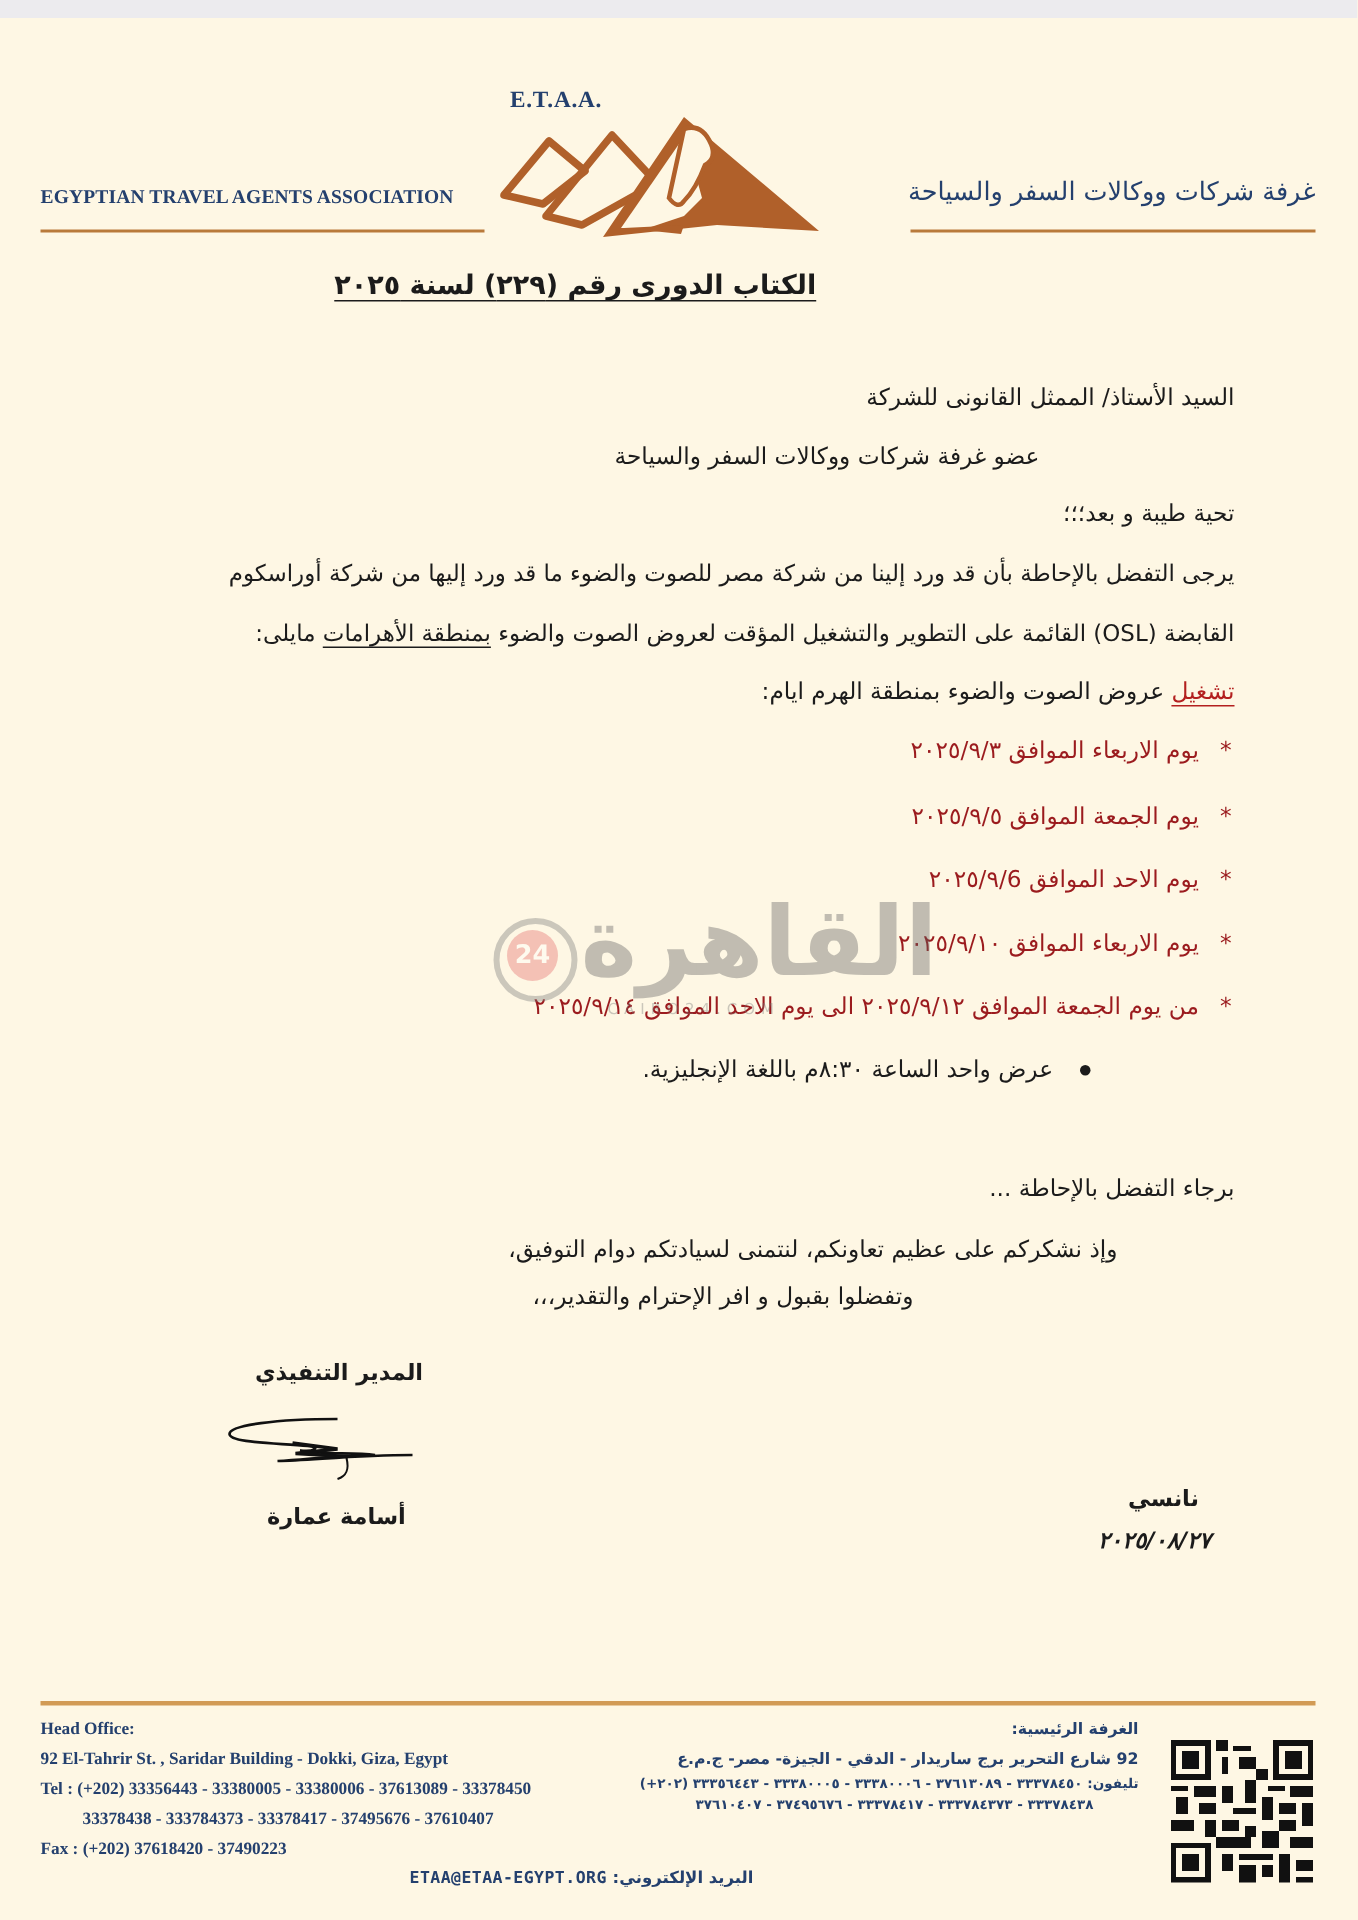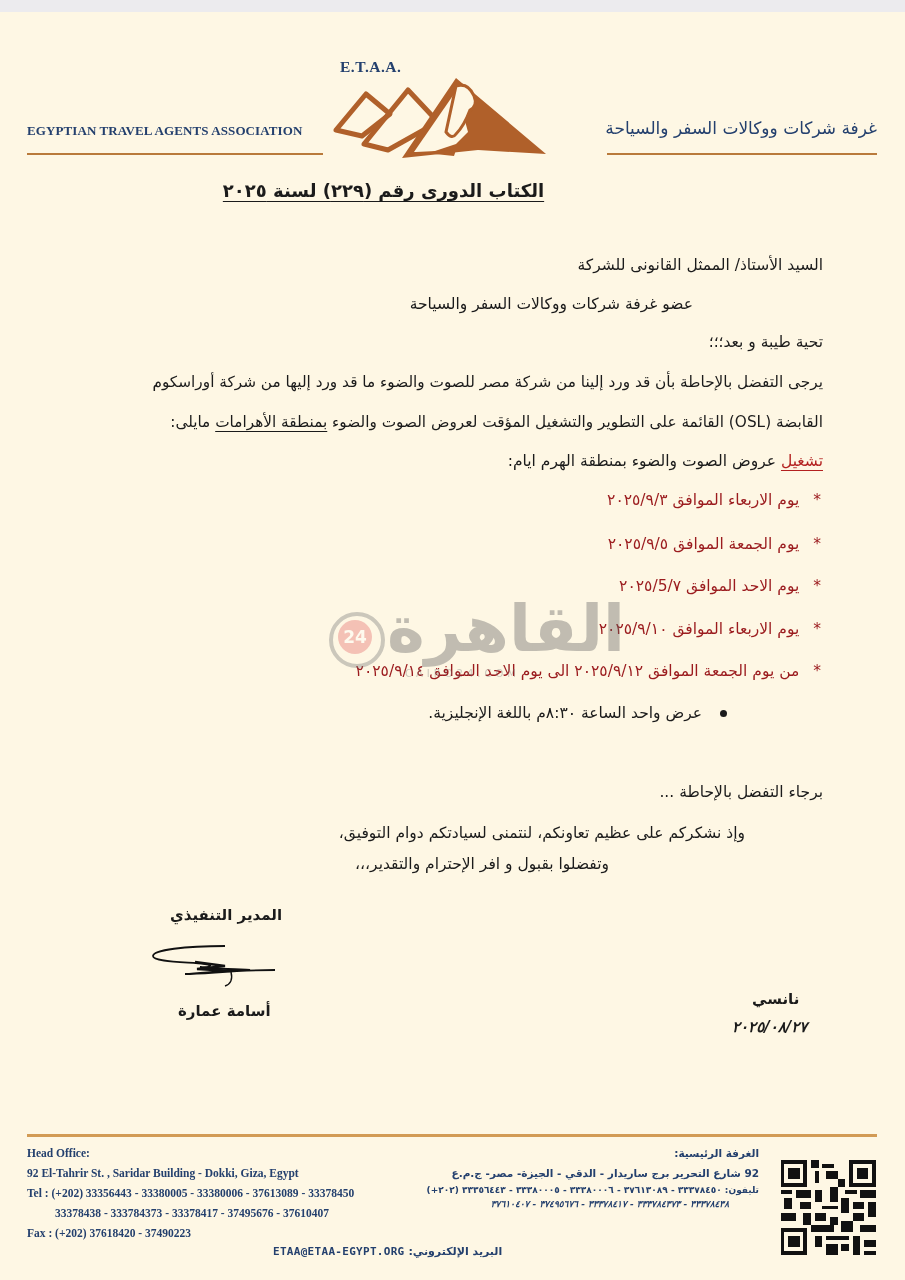--- a/index.html
+++ b/index.html
@@ -88,21 +88,21 @@
 <div class="rtl" style="right:82px; top:373px; font-size:15.3px;">يرجى التفضل بالإحاطة بأن قد ورد إلينا من شركة مصر للصوت والضوء ما قد ورد إليها من شركة أوراسكوم</div>
 <div class="rtl" style="right:82px; top:413px; font-size:15.3px;">
   <span>القابضة (OSL) القائمة على التطوير والتشغيل المؤقت لعروض الصوت والضوء </span><span class="ul">بمنطقة الأهرامات</span><span> مايلى:</span>
 </div>
 <div class="rtl" style="right:82px; top:452px;">
   <span class="ul-red">تشغيل</span><span> عروض الصوت والضوء بمنطقة الهرم ايام:</span>
 </div>
 
 <div class="rtl red" style="right:84px; top:491px;"><span class="bullet-star">*</span><span>يوم الاربعاء الموافق ٢٠٢٥/٩/٣</span></div>
 <div class="rtl red" style="right:84px; top:535px;"><span class="bullet-star">*</span><span>يوم الجمعة الموافق ٢٠٢٥/٩/٥</span></div>
-<div class="rtl red" style="right:84px; top:577px;"><span class="bullet-star">*</span><span>يوم الاحد الموافق ٢٠٢٥/5/٧</span></div>
+<div class="rtl red" style="right:84px; top:577px;"><span class="bullet-star">*</span><span>يوم الاحد الموافق ٢٠٢٥/٩/6</span></div>
 <div class="rtl red" style="right:84px; top:620px;"><span class="bullet-star">*</span><span>يوم الاربعاء الموافق ٢٠٢٥/٩/١٠</span></div>
 <div class="rtl red" style="right:84px; top:662px;"><span class="bullet-star">*</span><span>من يوم الجمعة الموافق ٢٠٢٥/٩/١٢ الى يوم الاحد الموافق ٢٠٢٥/٩/١٤</span></div>
 
 <div class="rtl" style="right:178px; top:704px;"><span class="dot"></span><span>عرض واحد الساعة ٨:٣٠م باللغة الإنجليزية.</span></div>
 
 <div class="wm">
   <div class="wm-circle"></div>
   <div class="wm-inner">24</div>
   <div class="wm-text">القاهرة</div>
   <div class="wm-sub">CAIRO24.COM</div>
@@ -128,21 +128,21 @@
   <div>Head Office:</div>
   <div>92 El-Tahrir St. , Saridar Building - Dokki, Giza, Egypt</div>
   <div>Tel : (+202) 33356443 - 33380005 - 33380006 - 37613089 - 33378450</div>
   <div class="indent">33378438 - 333784373 - 33378417 - 37495676 - 37610407</div>
   <div>Fax : (+202) 37618420 - 37490223</div>
 </div>
 <div class="foot-ar">
   <div>الغرفة الرئيسية:</div>
   <div>92 شارع التحرير برج ساريدار - الدقي - الجيزة- مصر- ج.م.ع</div>
   <div class="small" style="line-height:14px;">تليفون: ٣٣٣٧٨٤٥٠ - ٣٧٦١٣٠٨٩ - ٣٣٣٨٠٠٠٦ - ٣٣٣٨٠٠٠٥ - ٣٣٣٥٦٤٤٣ (٢٠٢+)</div>
-  <div class="small" style="line-height:14px; padding-right:30px;font-style:italic;">٣٣٣٧٨٤٣٨ - ٣٣٣٧٨٤٣٧٣ - ٣٣٣٧٨٤١٧ - ٣٧٤٩٥٦٧٦ - ٣٧٦١٠٤٠٧</div>
+  <div class="small" style="line-height:14px; padding-right:30px;">٣٣٣٧٨٤٣٨ - ٣٣٣٧٨٤٣٧٣ - ٣٣٣٧٨٤١٧ - ٣٧٤٩٥٦٧٦ - ٣٧٦١٠٤٠٧</div>
 </div>
 <div class="email">
   <span>البريد الإلكتروني:</span>
   <span class="addr">ETAA@ETAA-EGYPT.ORG</span>
 </div>
 
 <svg class="qr" viewBox="0 0 25 25" shape-rendering="crispEdges">
   <rect width="25" height="25" fill="#fef7e4"></rect>
   <g fill="#111">
     <rect x="0" y="0" width="7" height="7"></rect>

